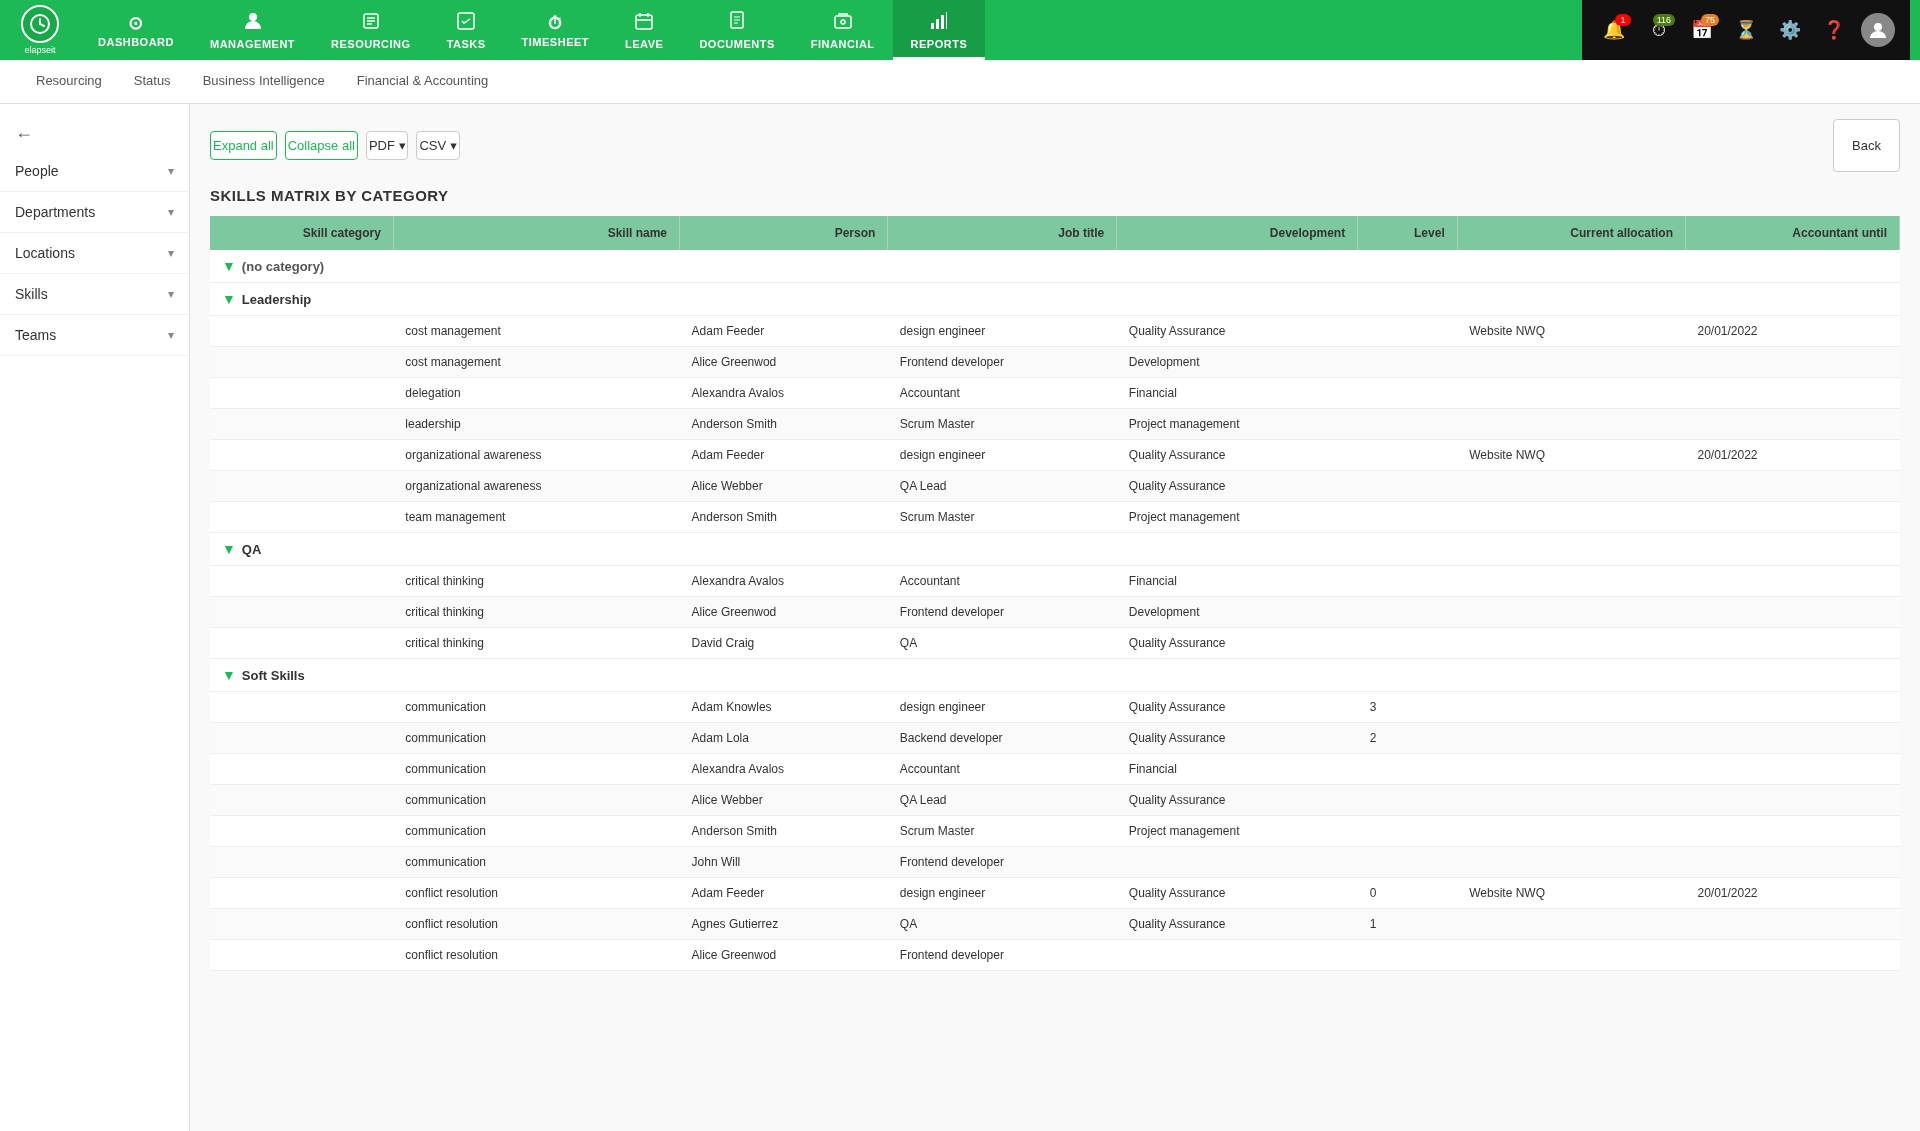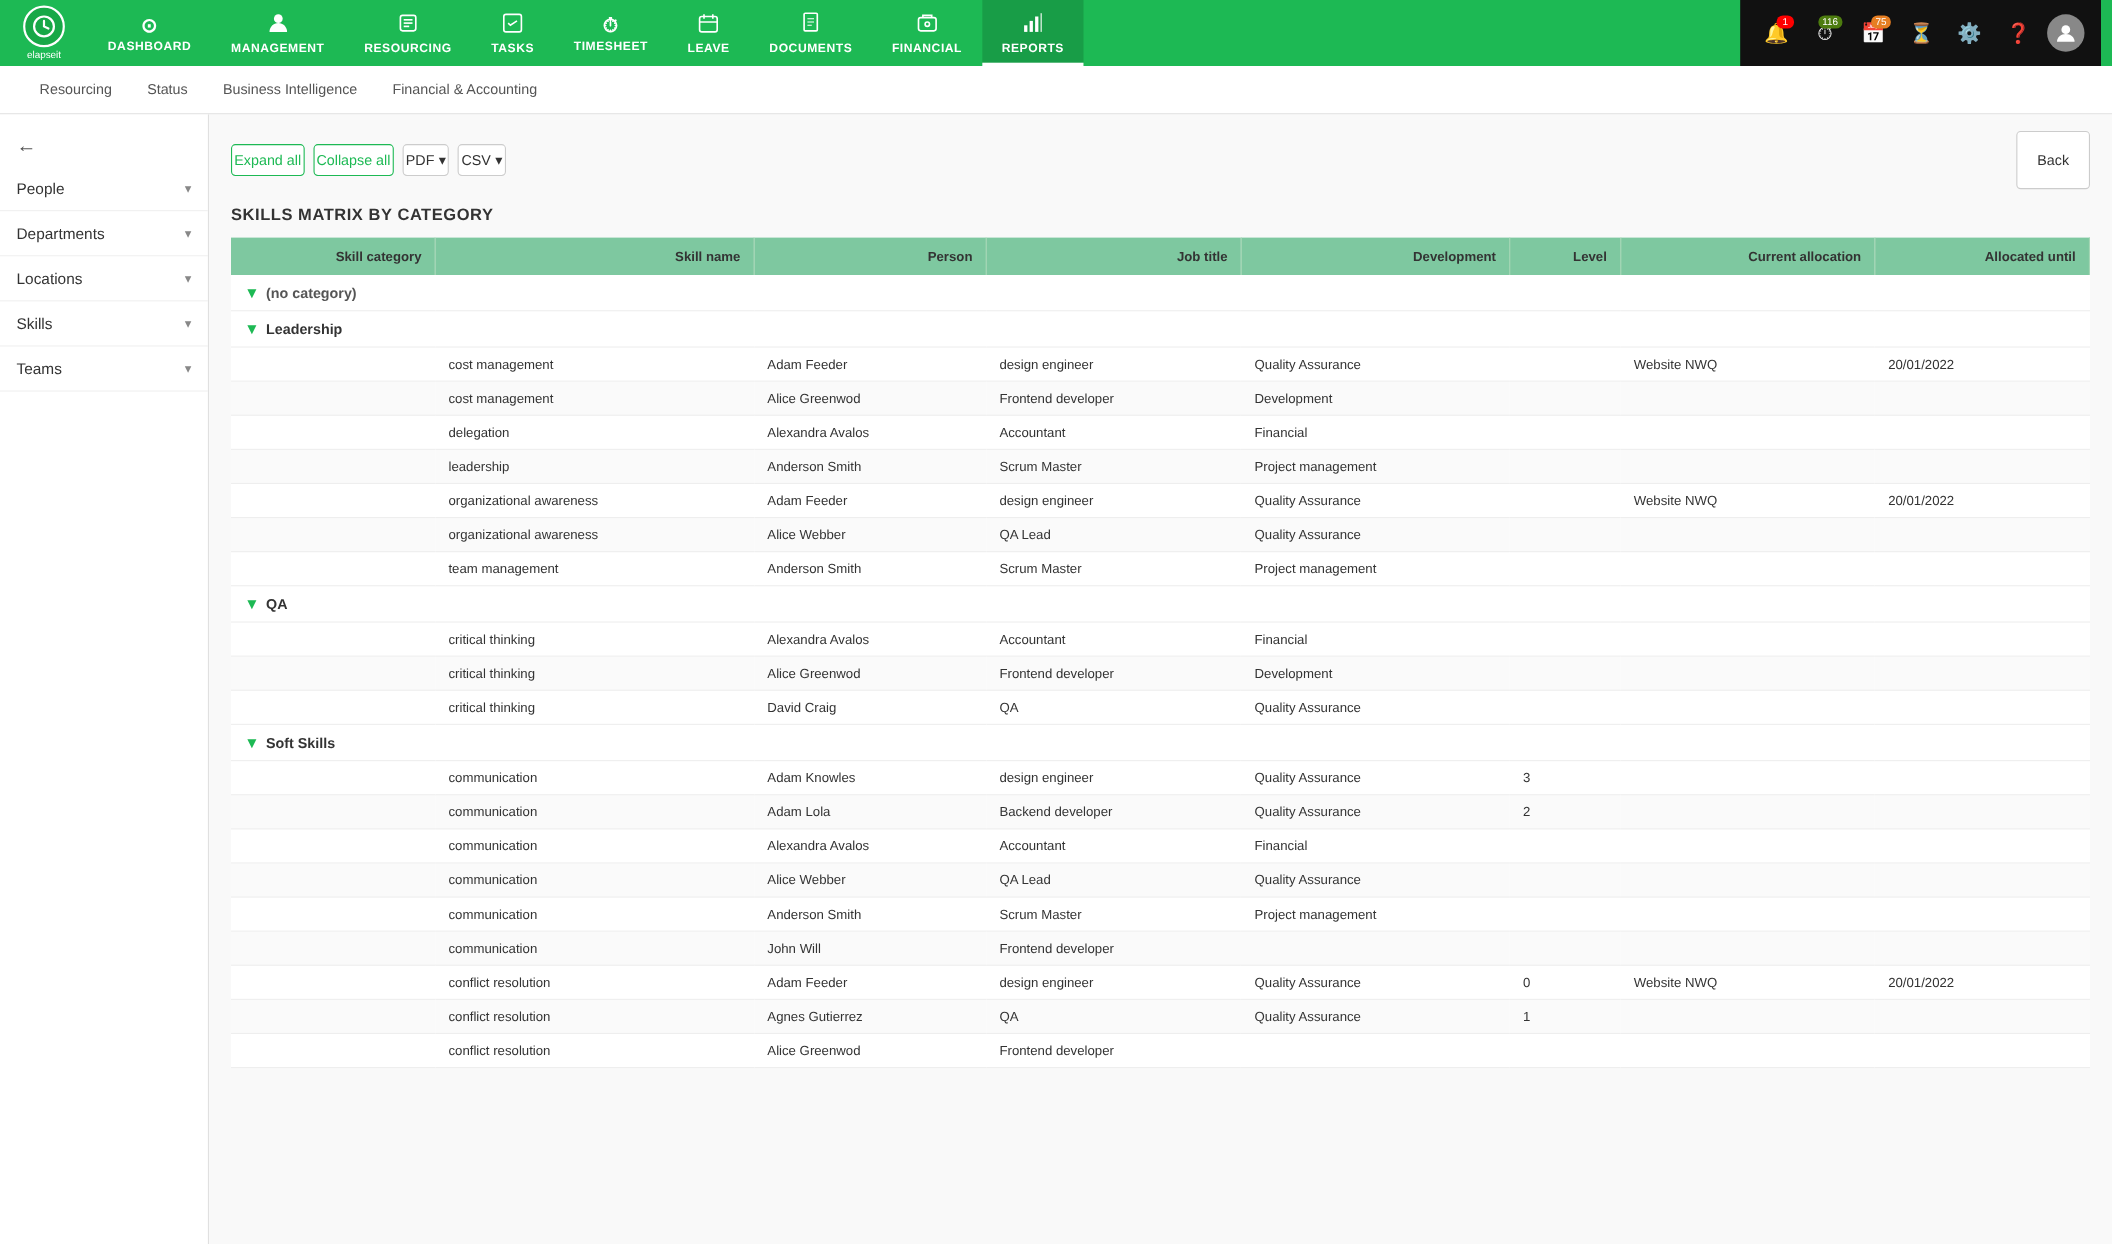--- a/index.html
+++ b/index.html
@@ -339,21 +339,21 @@
     <table class="skills-table">
       <thead>
         <tr>
           <th>Skill category</th>
           <th>Skill name</th>
           <th>Person</th>
           <th>Job title</th>
           <th>Development</th>
           <th>Level</th>
           <th>Current allocation</th>
-          <th>Allocated until</th>
+          <th>Accountant until</th>
         </tr>
       </thead>
       <tbody id="table-body">
       <tr class="category-row">
             <td colspan="8">
               <div class="category-label">
     <span class="category-arrow">▼</span>
     <span class="no-category">(no category)</span>
   </div>
             </td>

